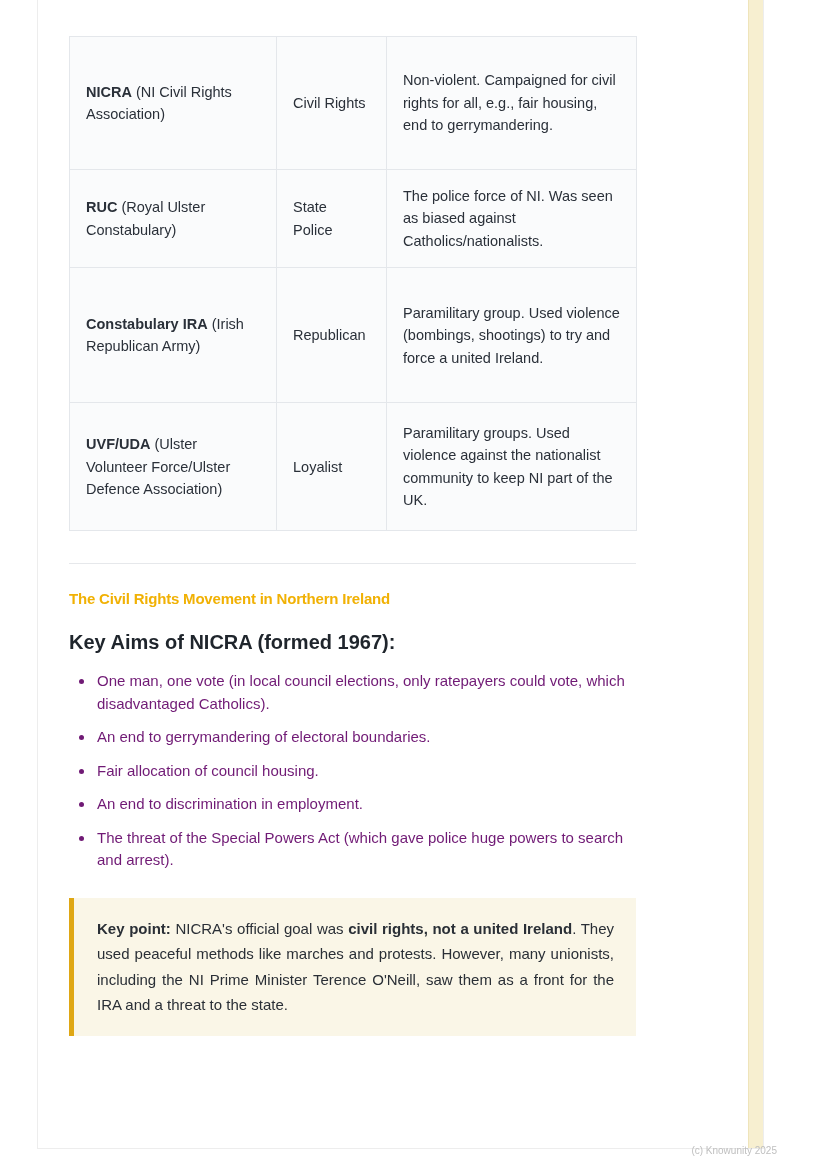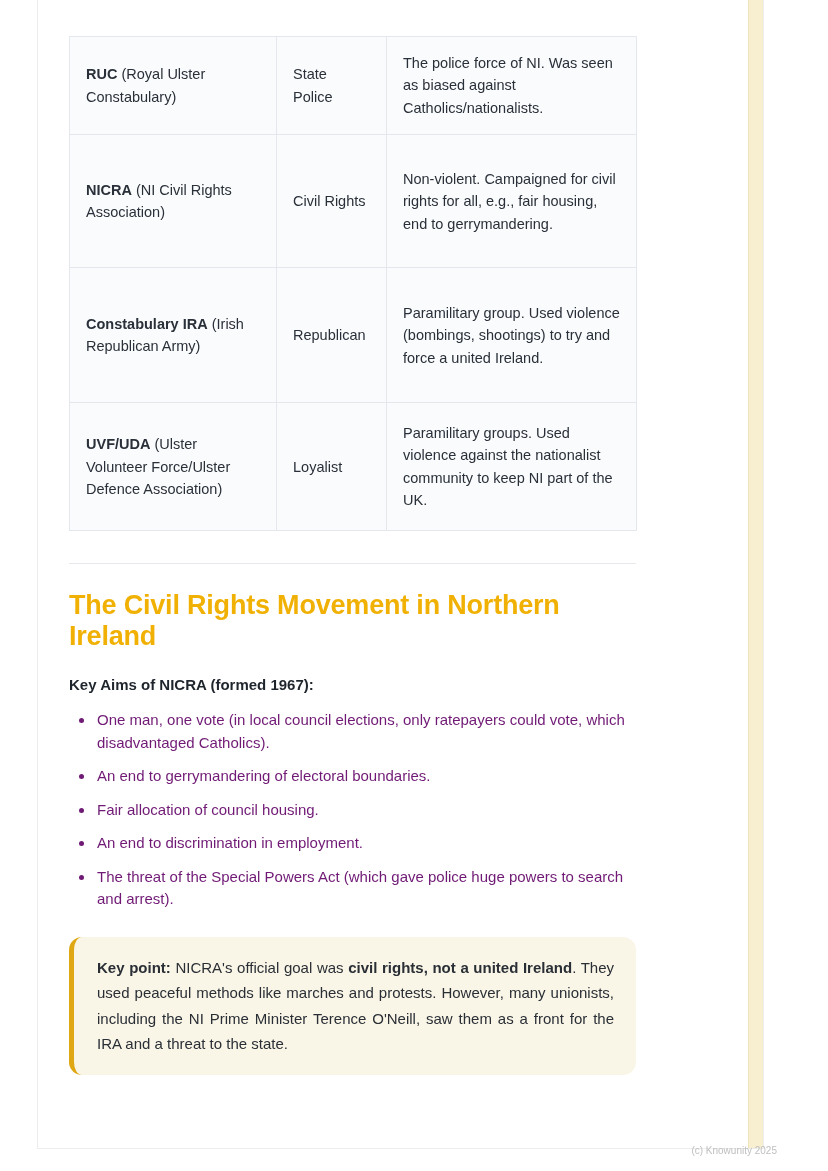--- a/index.html
+++ b/index.html
@@ -53,55 +53,55 @@
   td.row3-cell { height:135px; }
   td.row4-cell { height:128px; }
   .bold { font-weight:700; }
   .divider {
     margin-top:32px;
     border-top:1px solid #e6e8eb;
     height:0;
   }
   h2.section-heading {
     margin-top:26px;
-    font-size:27px;
+    font-size:15px;
     font-weight:700;
     color:#f1b104;
     letter-spacing:-0.2px;
   }
   p.body-text {
     margin-top:18px;
     font-size:15px;
     line-height:1.63;
     text-align:justify;
     color:#22282f;
   }
   p.aims-title {
     margin-top:24px;
-    font-size:15px;
+    font-size:20px;
     font-weight:700;
     color:#1f252c;
   }
   ul.aims-list {
     margin-top:16px;
     padding-left:26px;
     list-style:disc;
   }
   ul.aims-list li {
     font-size:15px;
     line-height:1.5;
     margin-bottom:11px;
     color:#701a75;
     padding-left:2px;
   }
   .callout {
     margin-top:26px;
     background:#faf6e7;
     border-left:5px solid #dfa714;
-    border-radius:13px;
+    border-radius:0;
     padding:18px 22px 18px 23px;
   }
   .callout .callout-text {
     font-size:15px;
     line-height:1.7;
     text-align:justify;
     color:#2a2f36;
   }
   .watermark {
     position:absolute;
@@ -116,28 +116,28 @@
 <body>
 
 <div class="page">
   <div class="side-band"></div>
 
   <div class="content">
 
     <table class="org-table">
       <tbody>
         <tr>
+          <td class="col-term row1-cell"><span class="bold">NICRA</span><span> (NI Civil Rights Association)</span></td>
+          <td class="col-cat row1-cell">Civil Rights</td>
+          <td class="col-desc row1-cell">Non-violent. Campaigned for civil rights for all, e.g., fair housing, end to gerrymandering.</td>
+        </tr>
+        <tr>
           <td class="col-term row2-cell"><span class="bold">RUC</span><span> (Royal Ulster Constabulary)</span></td>
           <td class="col-cat row2-cell">State Police</td>
           <td class="col-desc row2-cell">The police force of NI. Was seen as biased against Catholics/nationalists.</td>
-        </tr>
-        <tr>
-          <td class="col-term row1-cell"><span class="bold">NICRA</span><span> (NI Civil Rights Association)</span></td>
-          <td class="col-cat row1-cell">Civil Rights</td>
-          <td class="col-desc row1-cell">Non-violent. Campaigned for civil rights for all, e.g., fair housing, end to gerrymandering.</td>
         </tr>
         <tr>
           <td class="col-term row3-cell"><span class="bold">Constabulary IRA</span><span> (Irish Republican Army)</span></td>
           <td class="col-cat row3-cell">Republican</td>
           <td class="col-desc row3-cell">Paramilitary group. Used violence (bombings, shootings) to try and force a united Ireland.</td>
         </tr>
         <tr>
           <td class="col-term row4-cell"><span class="bold">UVF/UDA</span><span> (Ulster Volunteer Force/Ulster Defence Association)</span></td>
           <td class="col-cat row4-cell">Loyalist</td>
           <td class="col-desc row4-cell">Paramilitary groups. Used violence against the nationalist community to keep NI part of the UK.</td>

